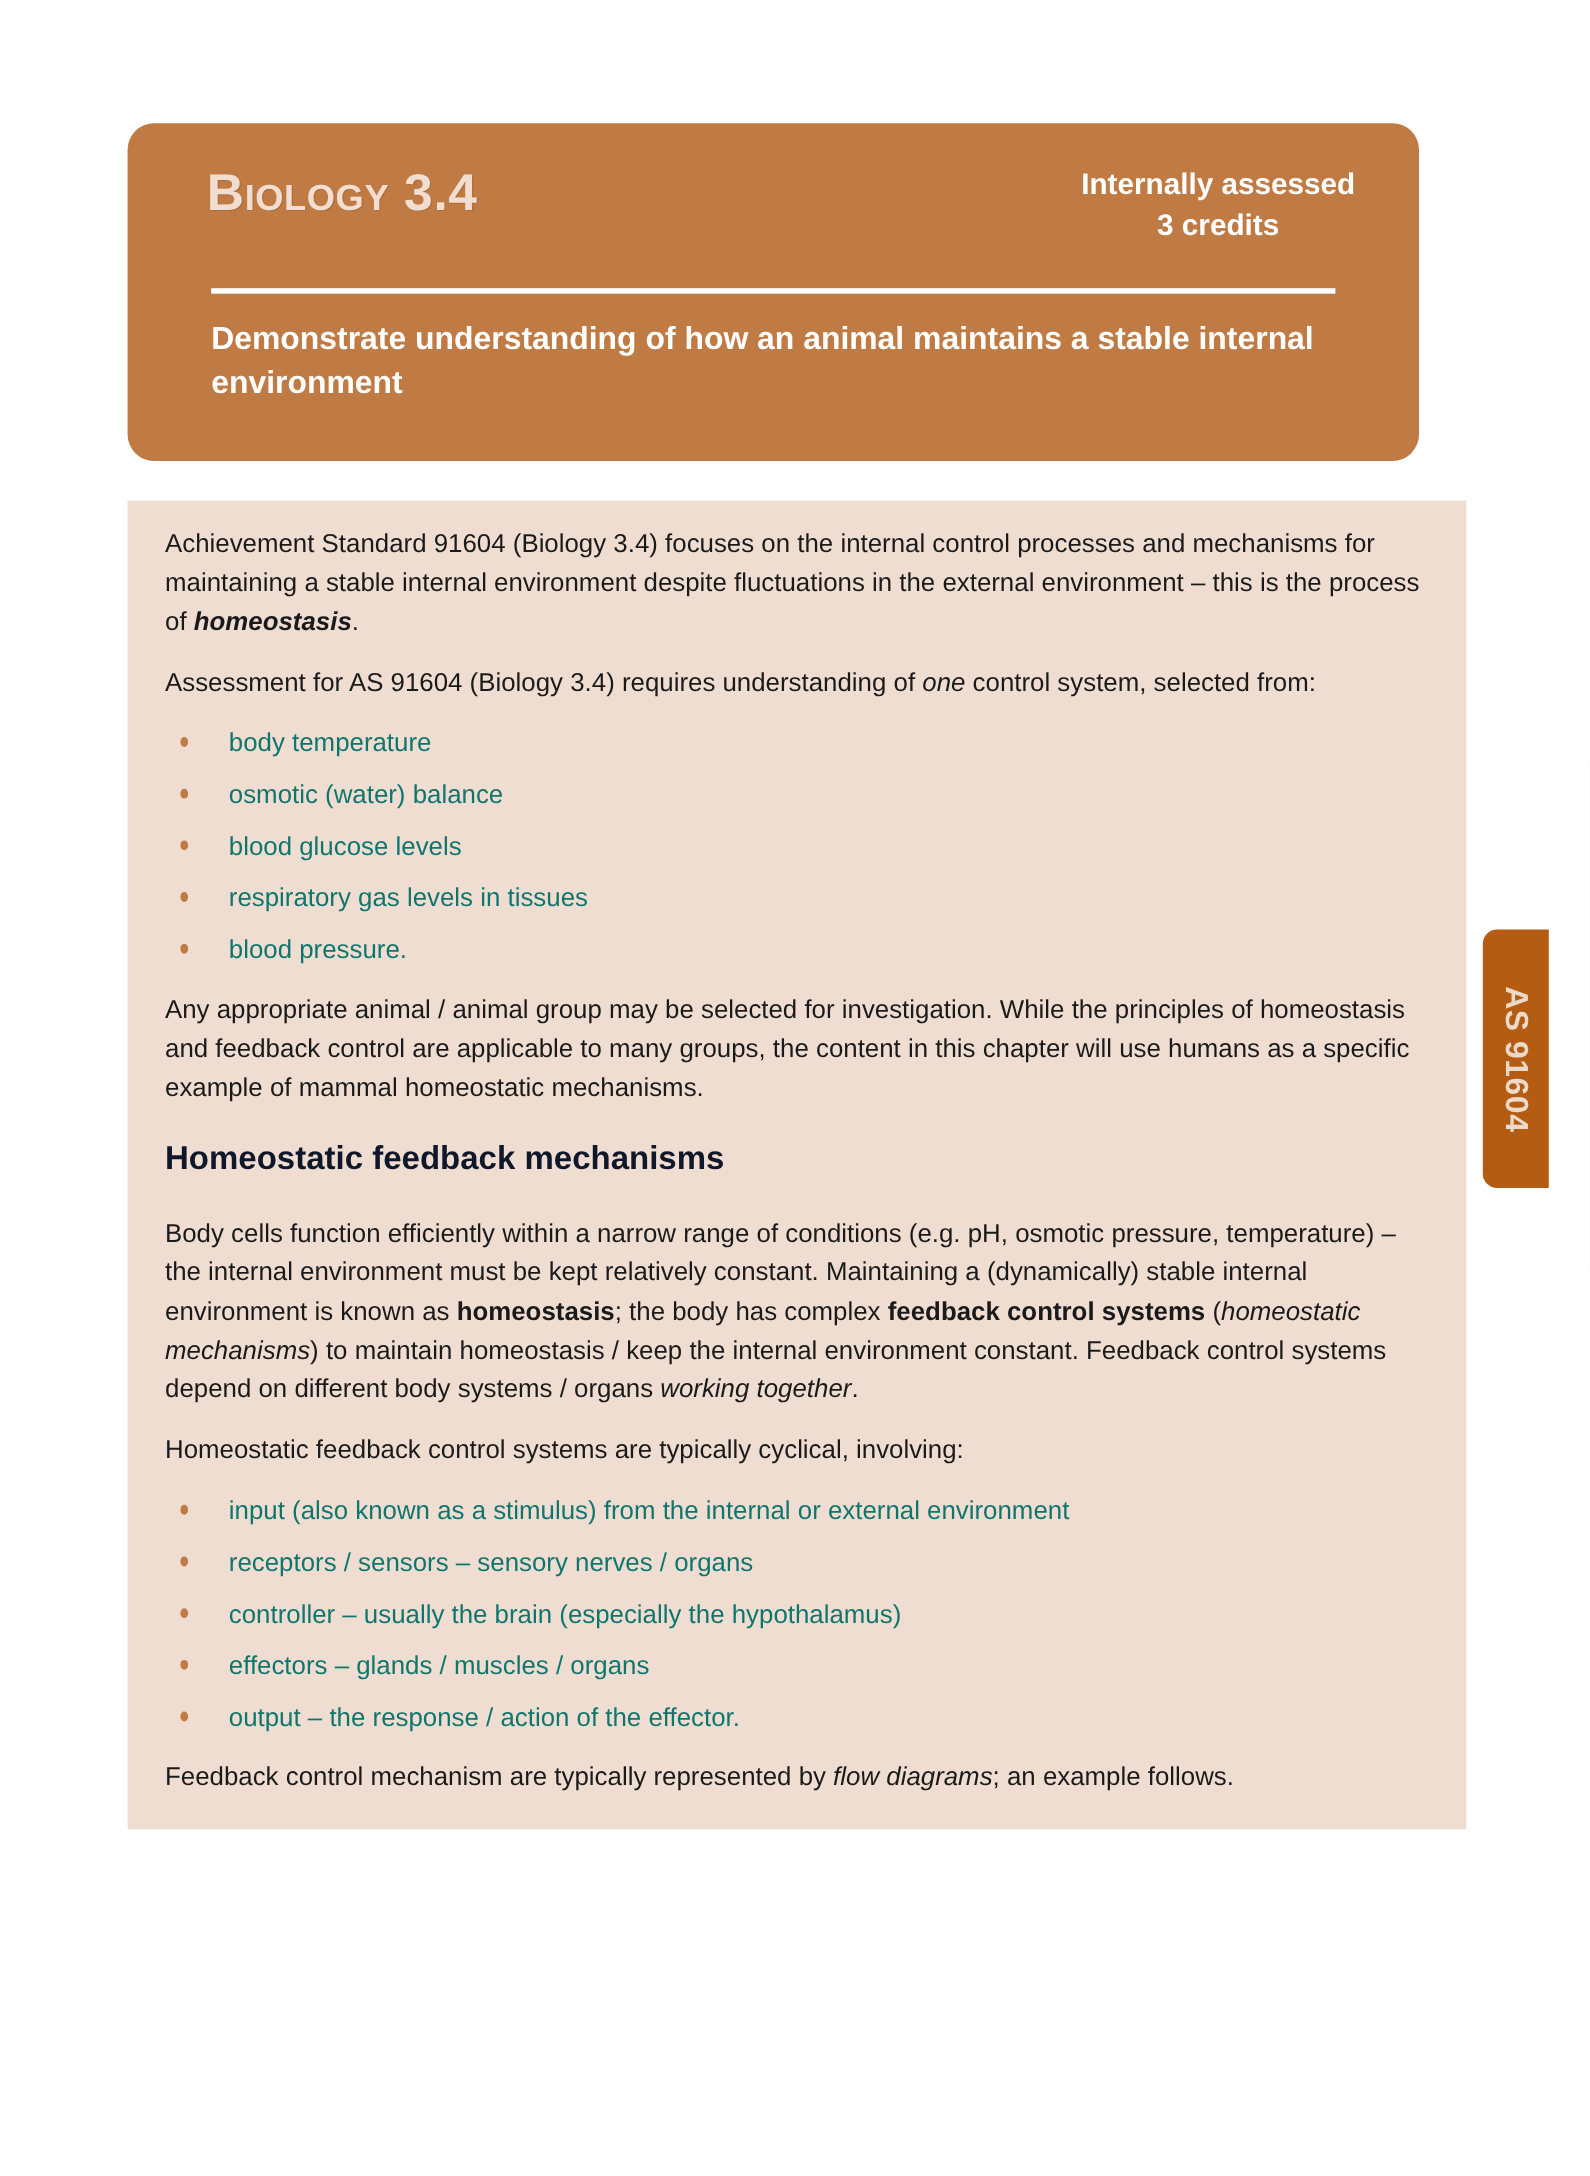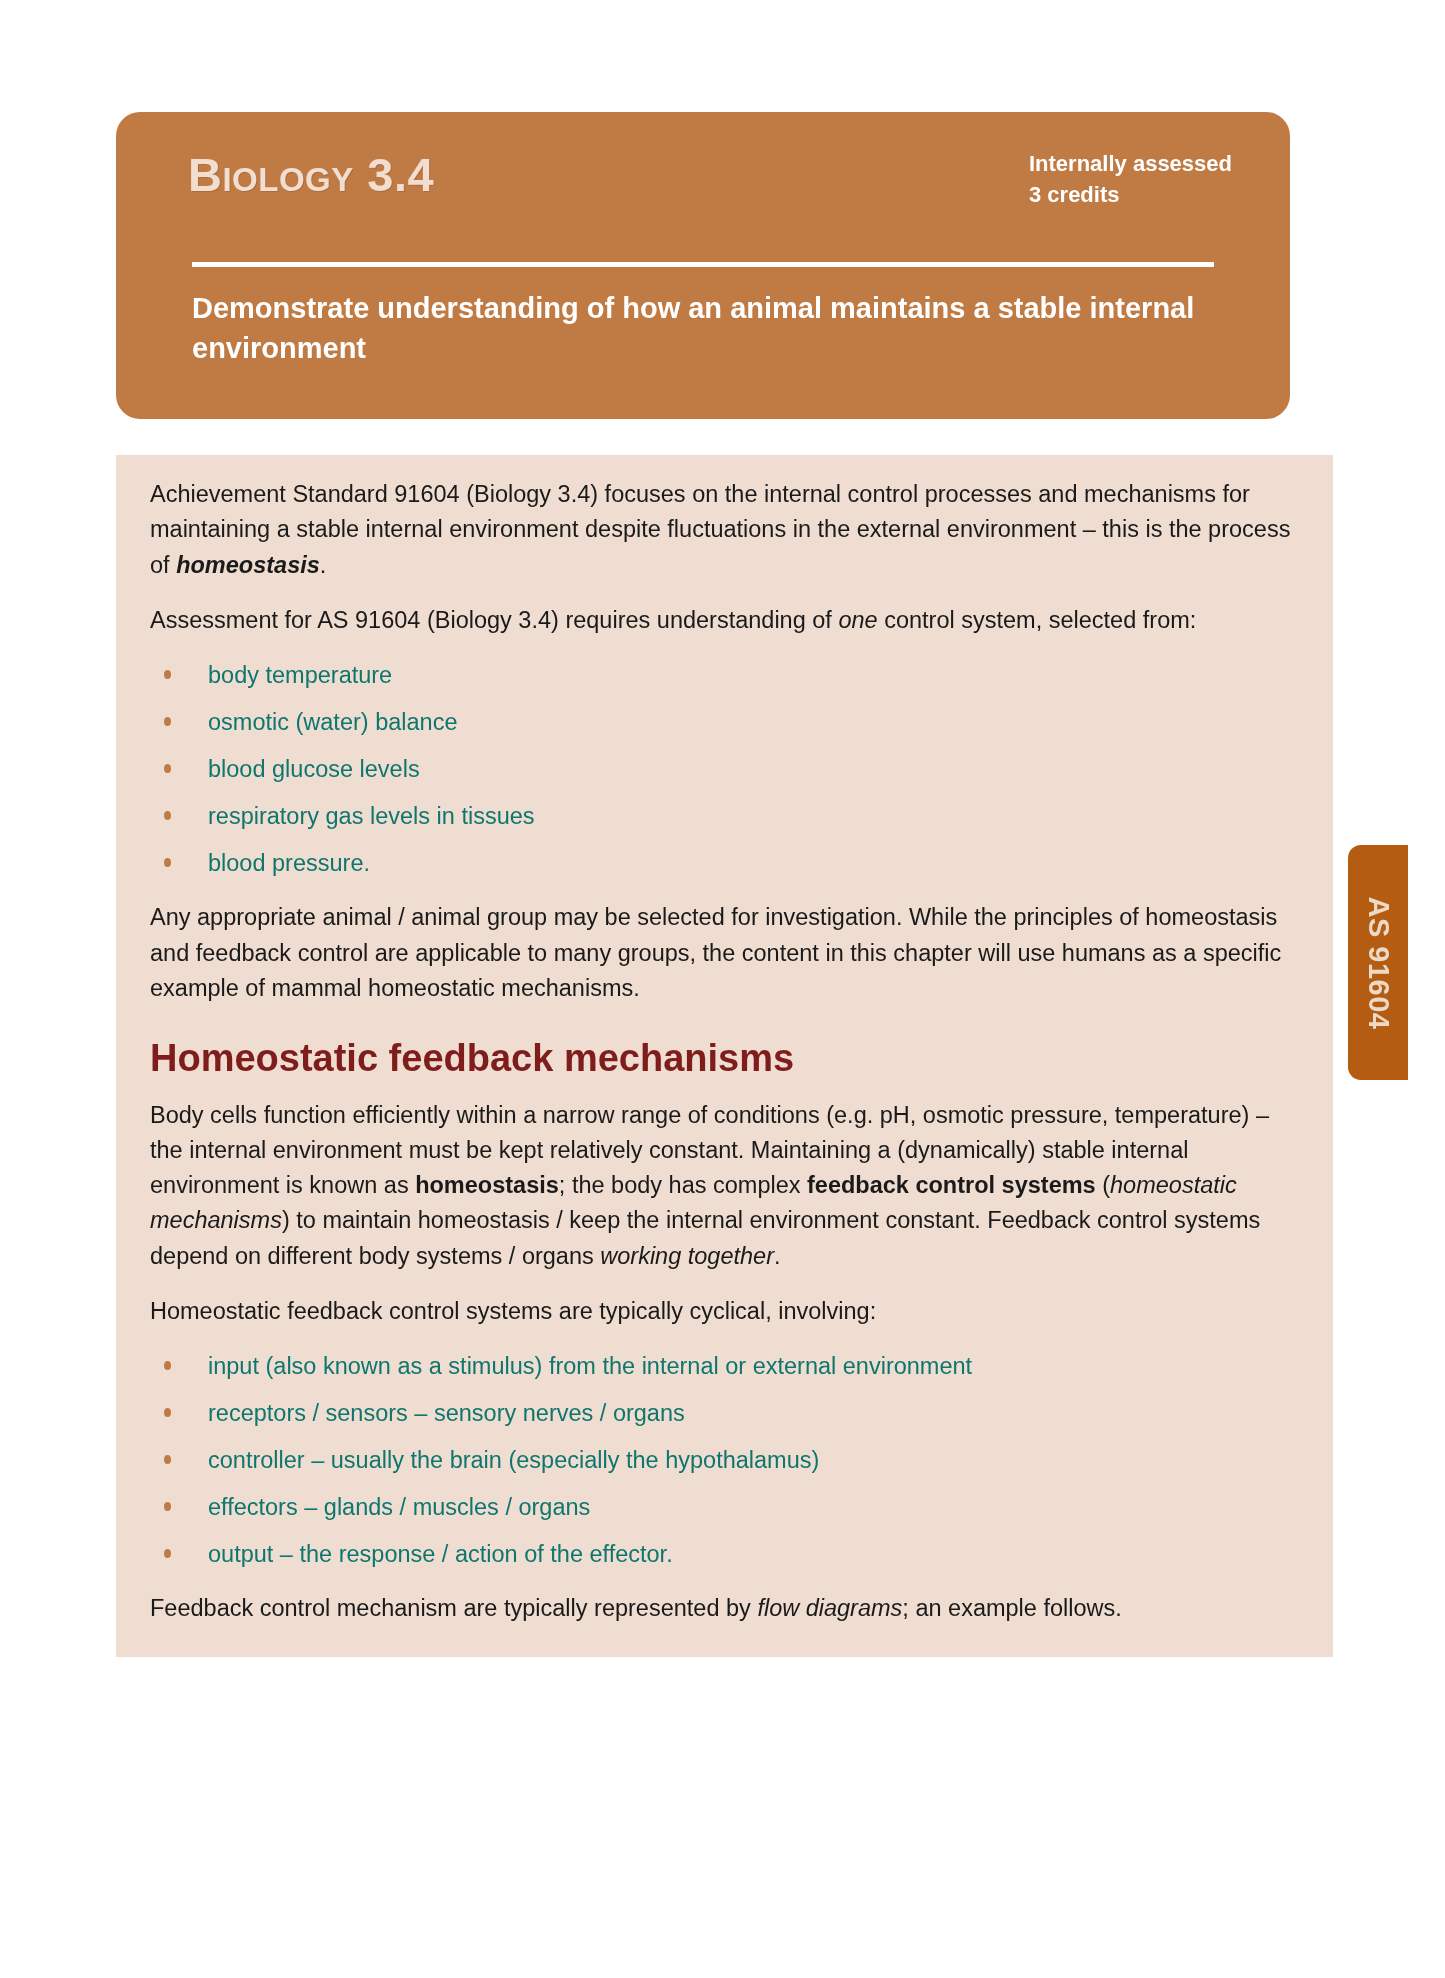--- a/index.html
+++ b/index.html
@@ -48,23 +48,23 @@
     font-weight: bold;
     font-variant: small-caps;
     letter-spacing: 0.5px;
     line-height: 1;
     text-shadow: 1px 1px 0 rgba(120,65,25,0.25);
   }
   .credits-block {
     position: absolute;
     right: 58px;
     top: 36px;
-    text-align: left;
+    text-align: center;
     color: #ffffff;
-    font-size: 22px;
+    font-size: 27px;
     font-weight: bold;
     line-height: 1.42;
   }
   .header-rule {
     position: absolute;
     left: 76px;
     top: 150px;
     width: 1022px;
     height: 5px;
     background: #ffffff;
@@ -92,24 +92,24 @@
 
   .content-panel p {
     margin: 0 0 20px 0;
     font-size: 23.5px;
     line-height: 1.5;
     color: #1a1a1a;
   }
   .content-panel p:last-child { margin-bottom: 0; }
 
   h2.section-heading {
-    margin: 30px 0 16px 0;
-    font-size: 38px;
-    font-weight: bold;
-    color: #7f1d1d;
+    margin: 30px 0 32px 0;
+    font-size: 30px;
+    font-weight: bold;
+    color: #0f172a;
     line-height: 1.2;
   }
 
   ul.bullets {
     margin: 0 0 20px 0;
     padding: 0;
     list-style: none;
   }
   ul.bullets li {
     position: relative;

